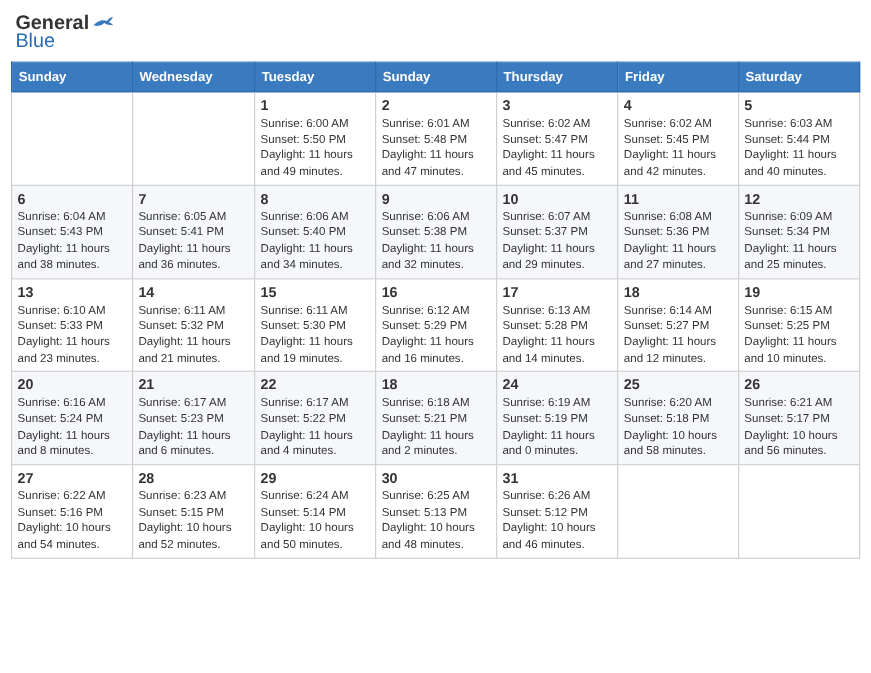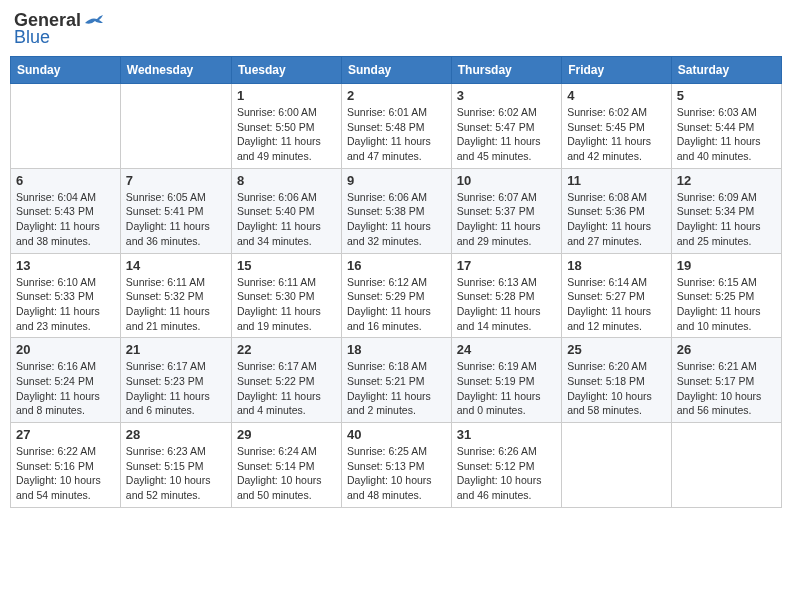--- a/index.html
+++ b/index.html
@@ -295,21 +295,21 @@
           Sunrise: 6:23 AM<br>Sunset: 5:15 PM<br>Daylight: 10 hours and 52 minutes.
         </div>
       </td>
         <td>
         <div class="day-number">29</div>
         <div class="day-info">
           Sunrise: 6:24 AM<br>Sunset: 5:14 PM<br>Daylight: 10 hours and 50 minutes.
         </div>
       </td>
         <td>
-        <div class="day-number">40</div>
+        <div class="day-number">30</div>
         <div class="day-info">
           Sunrise: 6:25 AM<br>Sunset: 5:13 PM<br>Daylight: 10 hours and 48 minutes.
         </div>
       </td>
         <td>
         <div class="day-number">31</div>
         <div class="day-info">
           Sunrise: 6:26 AM<br>Sunset: 5:12 PM<br>Daylight: 10 hours and 46 minutes.
         </div>
       </td>

